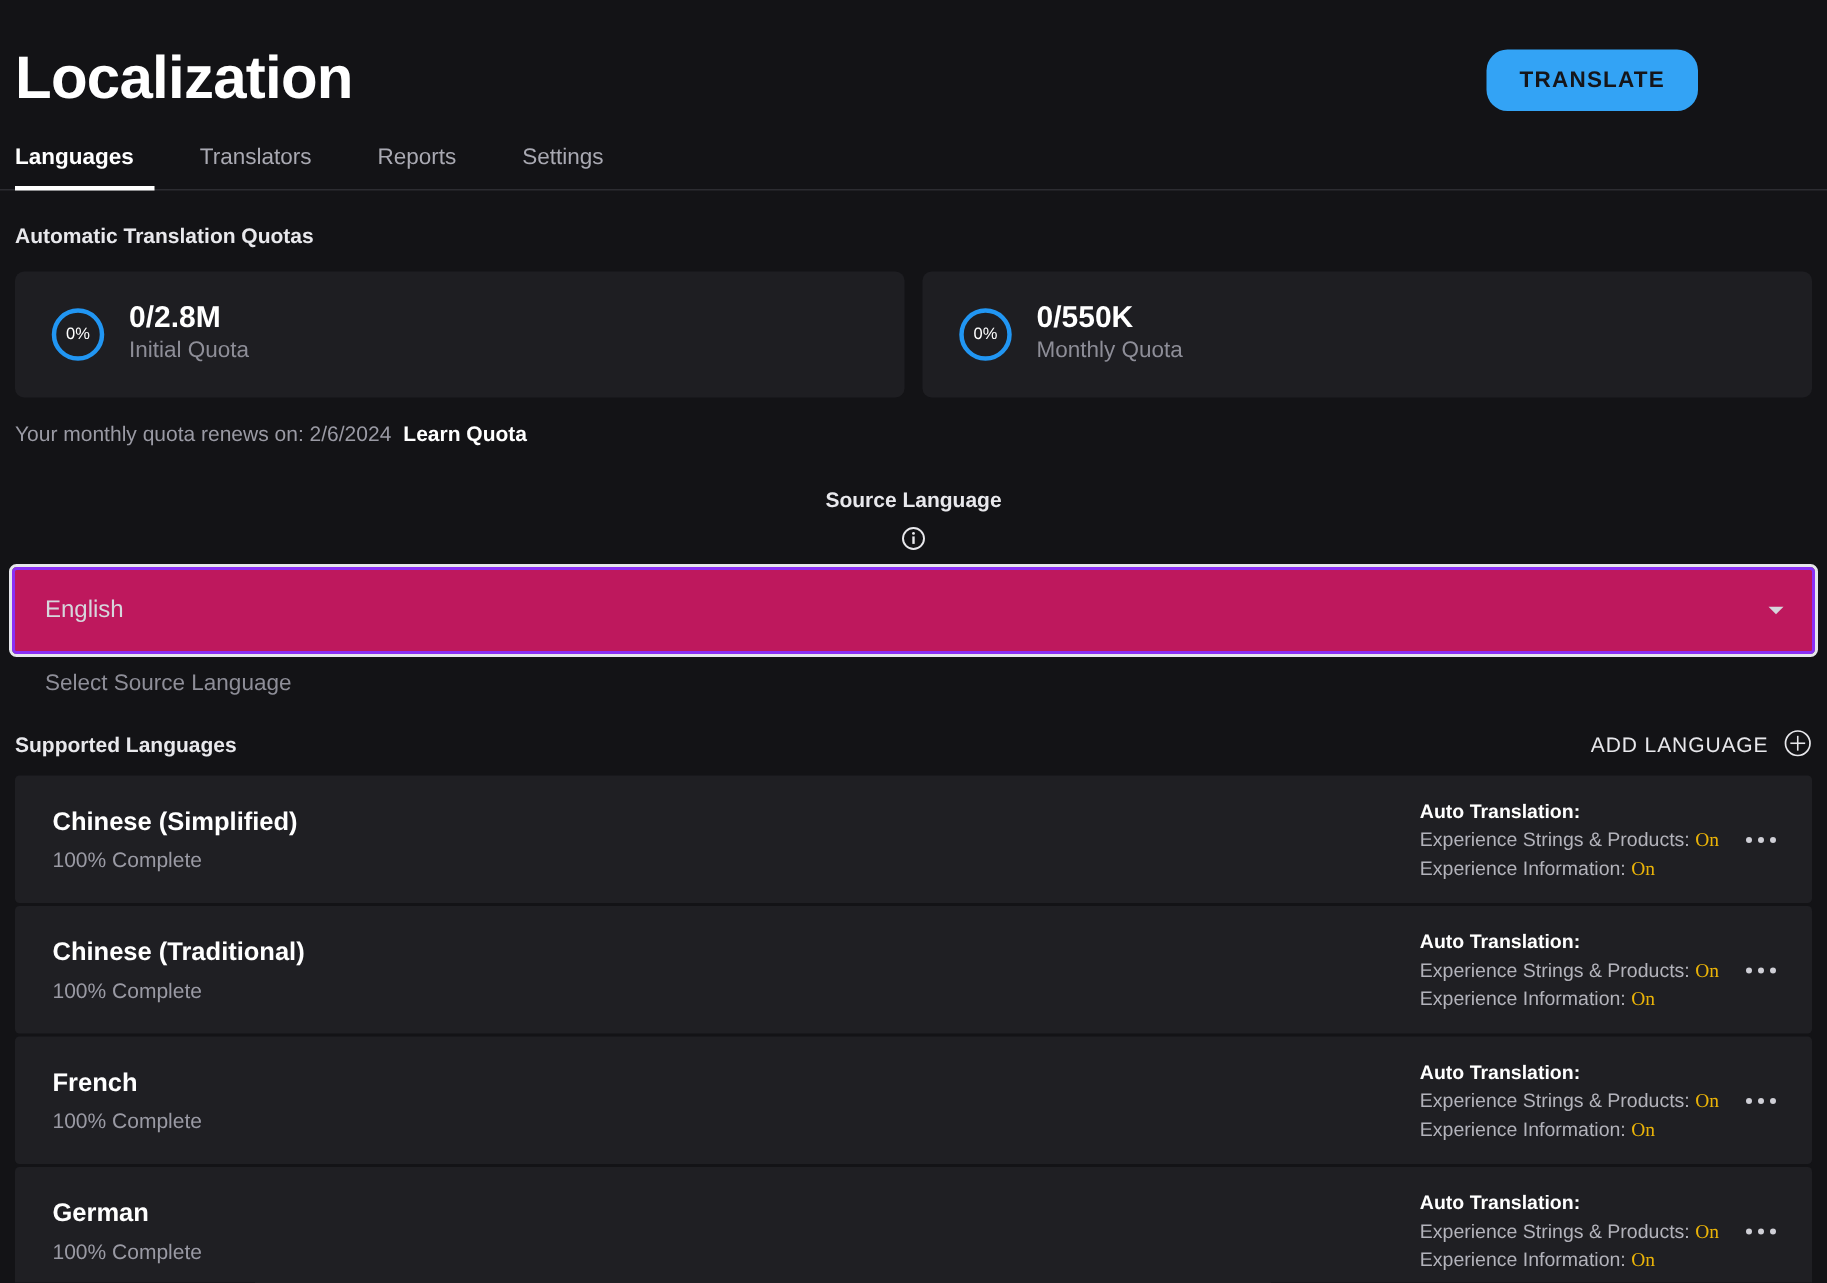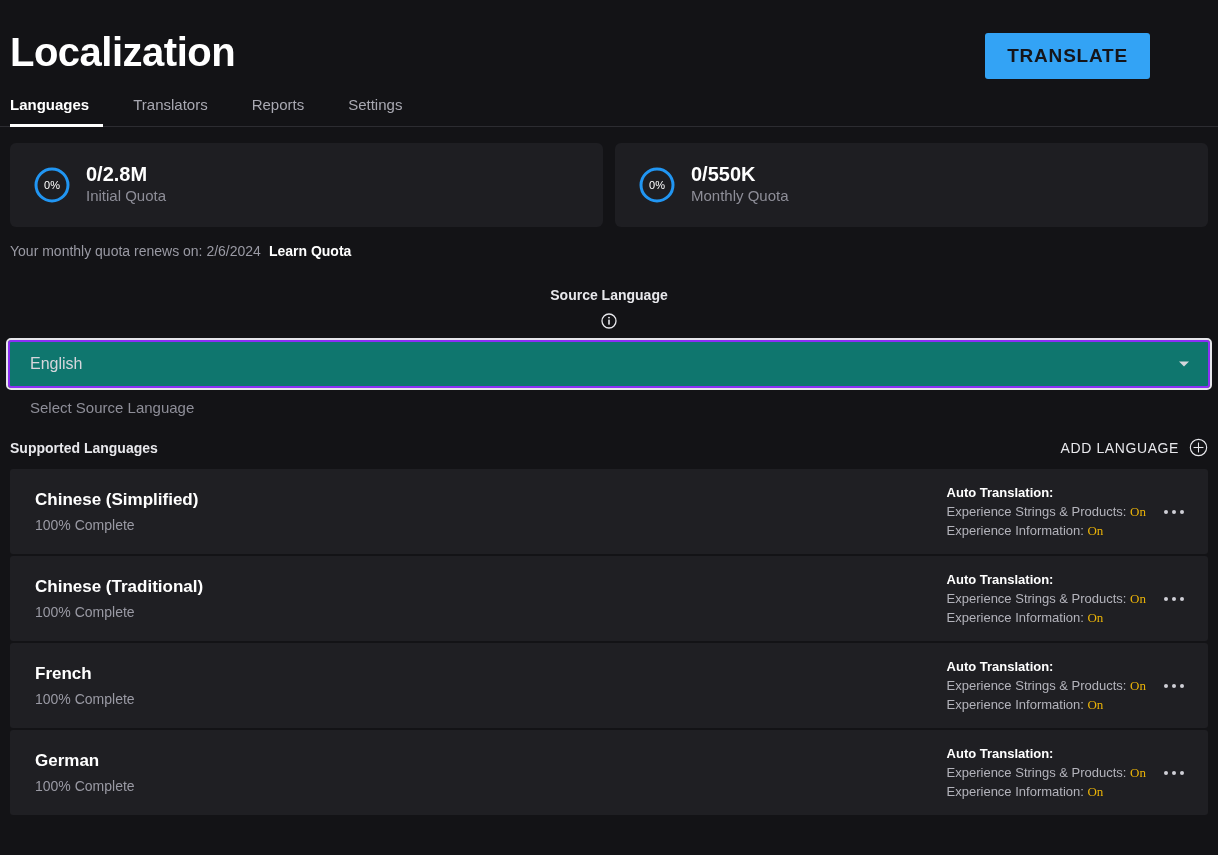--- a/index.html
+++ b/index.html
@@ -12,25 +12,25 @@
   }
   .page { width: 1218px; height: 855px; position: relative; }
 
   
   .header { position: relative; padding: 0 10px; }
   .title {
     font-size: 40px; font-weight: bold; letter-spacing: -0.5px;
     color: #ffffff; padding-top: 28px; line-height: 48px;
   }
   .translate-btn {
-    position: absolute; right: 68px; top: 33px;
+    position: absolute; right: 86px; top: 33px;
     background: #33a3f5; color: #15151a;
-    border: none; border-radius: 3px;
+    border: none; border-radius: 14px;
     font-family: "Liberation Sans", sans-serif;
-    font-size: 19px; font-weight: bold; letter-spacing: 0.8px;
+    font-size: 15px; font-weight: bold; letter-spacing: 0.8px;
     padding: 12px 22px; cursor: pointer;
   }
 
   
   .tabs {
     display: flex; gap: 16px; padding: 0 10px;
     margin-top: 20px; border-bottom: 1px solid #2c2c31;
   }
   .tab {
     font-size: 15px; color: #a9a9b2; padding: 0 14px 11px 14px;
@@ -74,22 +74,22 @@
   
   .src-label-row {
     padding: 0 10px; margin-top: 28px;
     display: flex; align-items: center; gap: 10px; flex-direction: column;
   }
   .src-label { font-size: 14px; font-weight: bold; color: #e8e8ec; }
   .info-icon { width: 16px; height: 16px; display: block; cursor: pointer; }
 
   .select-wrap { padding: 0 8px; margin-top: 11px; }
   .select-box {
-    position: relative; height: 48px; border-radius: 3px;
-    background: #0f766e;
+    position: relative; height: 58px; border-radius: 3px;
+    background: #be185d;
     border: 2px solid #8b2ff5;
     outline: 2px solid #e6e6ea; outline-offset: 0px;
     display: flex; align-items: center; padding: 0 20px;
     cursor: pointer;
   }
   .select-value { font-size: 16px; color: #d6d6dc; }
   .select-caret {
     position: absolute; right: 19px; top: 50%; transform: translateY(-50%);
     width: 0; height: 0;
     border-left: 5px solid transparent;
@@ -147,20 +147,21 @@
     <button class="translate-btn">TRANSLATE</button>
   </div>
 
   <div class="tabs">
     <div class="tab active">Languages</div>
     <div class="tab">Translators</div>
     <div class="tab">Reports</div>
     <div class="tab">Settings</div>
   </div>
 
+  <div class="section-label">Automatic Translation Quotas</div>
 
   <div class="quota-row">
 
     <div class="quota-card">
       <div class="ring">
         <svg width="36" height="36" viewBox="0 0 36 36" aria-hidden="true">
           <circle cx="18" cy="18" r="16" fill="none" stroke="#2196f3" stroke-width="3"></circle>
         </svg>
         <div class="ring-label">0%</div>
       </div>

